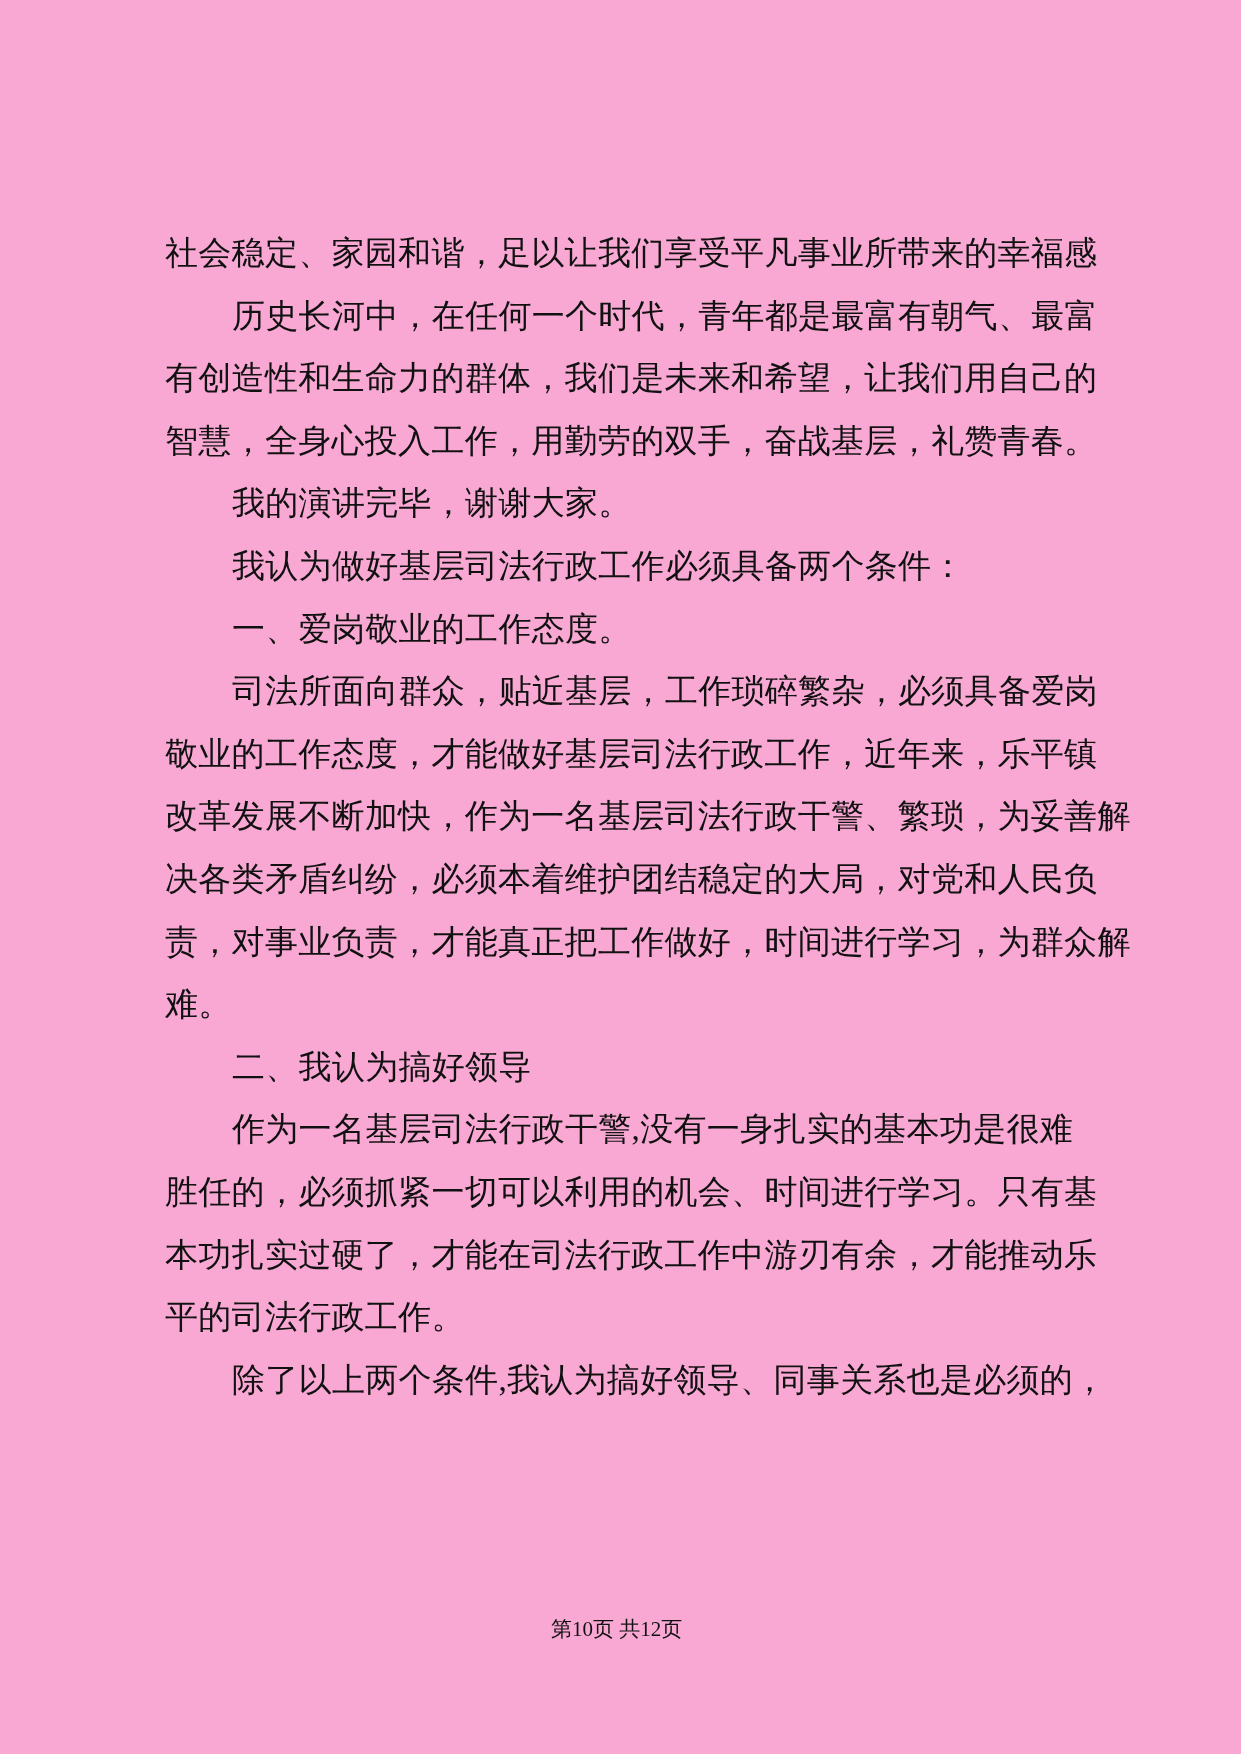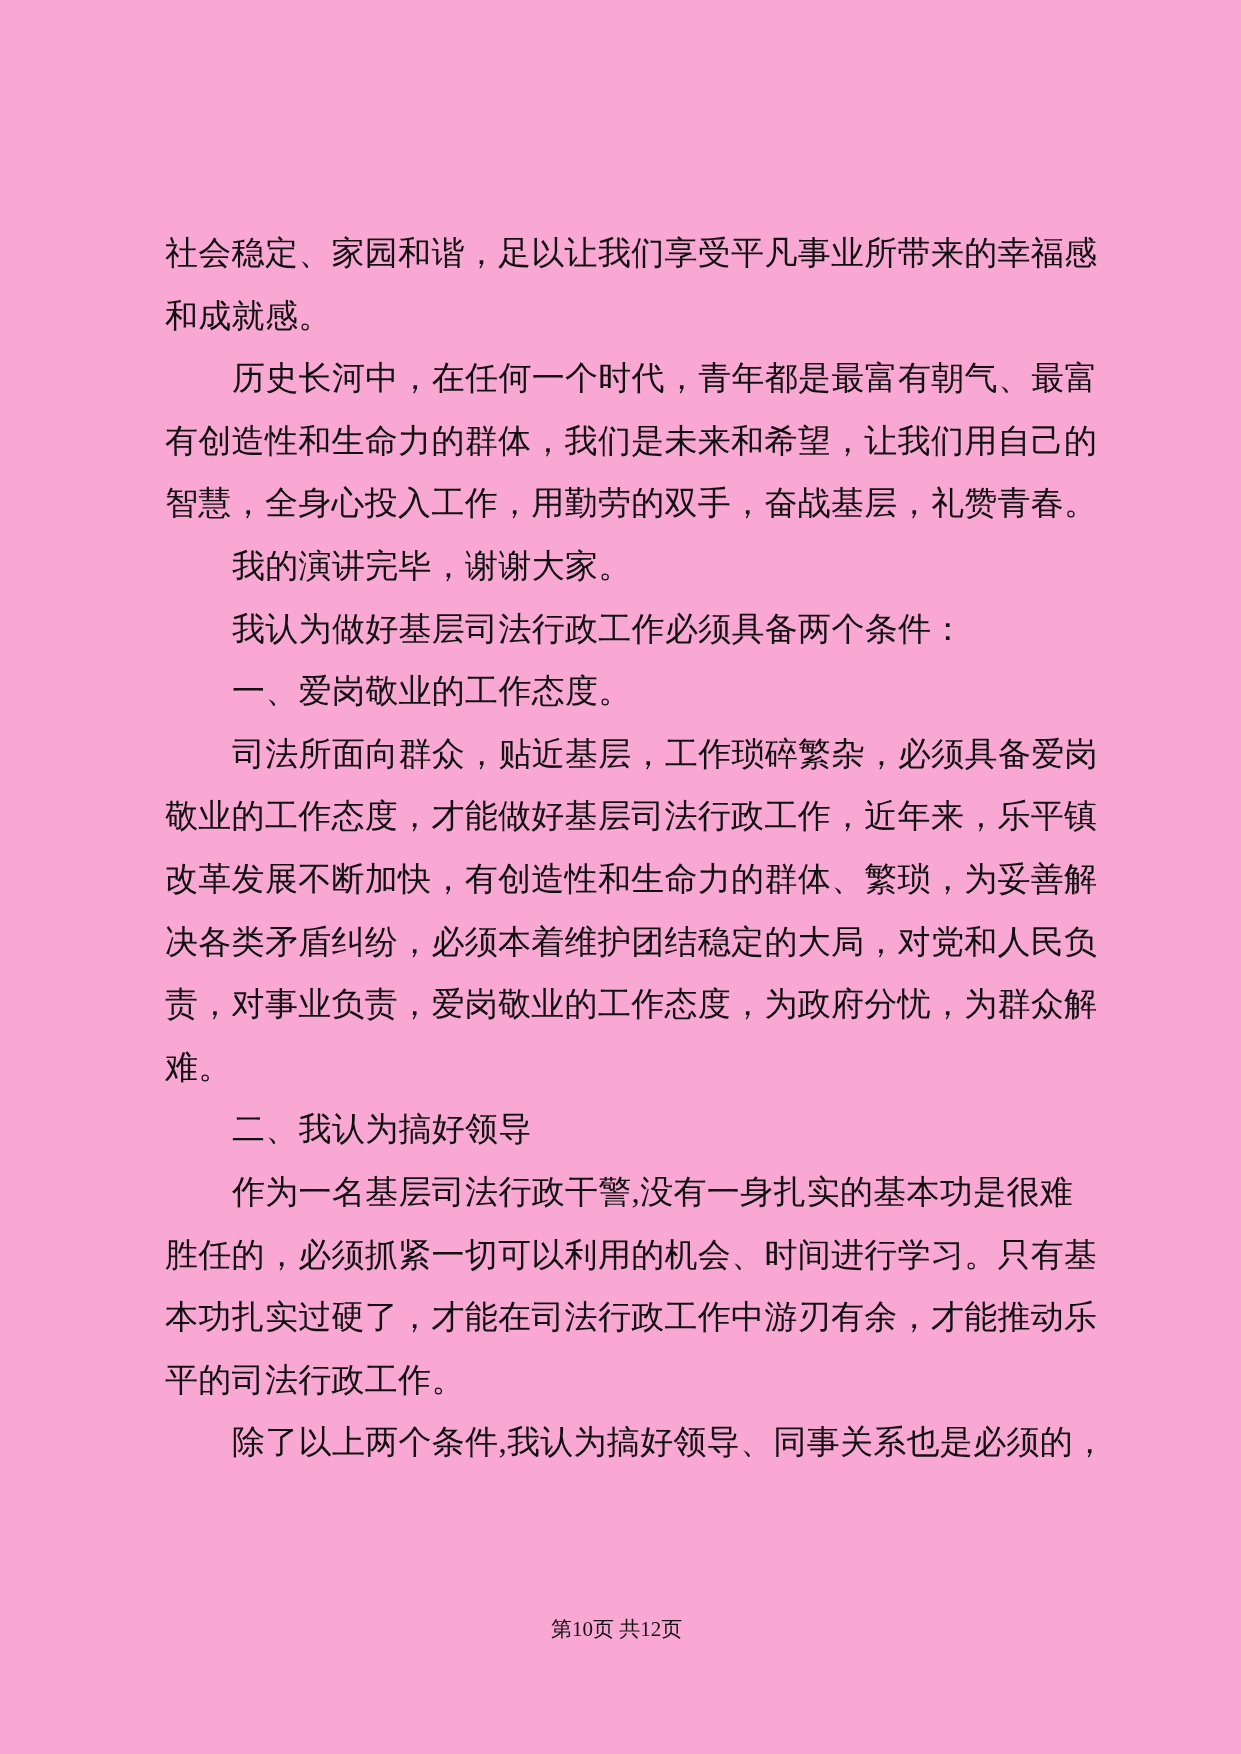--- a/index.html
+++ b/index.html
@@ -43,32 +43,31 @@
     line-height: 34px;
     color: #111111;
   }
 </style>
 </head>
 <body>
 
 <div class="page">
   <div class="doc-body">
       <div class="line">社会稳定、家园和谐，足以让我们享受平凡事业所带来的幸福感</div>
-      <div class="line">和成就感。</div>
       <div class="line indent">历史长河中，在任何一个时代，青年都是最富有朝气、最富</div>
       <div class="line">有创造性和生命力的群体，我们是未来和希望，让我们用自己的</div>
       <div class="line">智慧，全身心投入工作，用勤劳的双手，奋战基层，礼赞青春。</div>
       <div class="line indent">我的演讲完毕，谢谢大家。</div>
       <div class="line indent">我认为做好基层司法行政工作必须具备两个条件：</div>
       <div class="line indent">一、爱岗敬业的工作态度。</div>
       <div class="line indent">司法所面向群众，贴近基层，工作琐碎繁杂，必须具备爱岗</div>
       <div class="line">敬业的工作态度，才能做好基层司法行政工作，近年来，乐平镇</div>
-      <div class="line">改革发展不断加快，有创造性和生命力的群体、繁琐，为妥善解</div>
+      <div class="line">改革发展不断加快，作为一名基层司法行政干警、繁琐，为妥善解</div>
       <div class="line">决各类矛盾纠纷，必须本着维护团结稳定的大局，对党和人民负</div>
-      <div class="line">责，对事业负责，爱岗敬业的工作态度，为政府分忧，为群众解</div>
+      <div class="line">责，对事业负责，才能真正把工作做好，时间进行学习，为群众解</div>
       <div class="line">难。</div>
       <div class="line indent">二、我认为搞好领导</div>
       <div class="line indent">作为一名基层司法行政干警,没有一身扎实的基本功是很难</div>
       <div class="line">胜任的，必须抓紧一切可以利用的机会、时间进行学习。只有基</div>
       <div class="line">本功扎实过硬了，才能在司法行政工作中游刃有余，才能推动乐</div>
       <div class="line">平的司法行政工作。</div>
       <div class="line indent">除了以上两个条件,我认为搞好领导、同事关系也是必须的，</div>
     </div>
   <div class="page-footer">第10页 共12页</div>
 </div>

